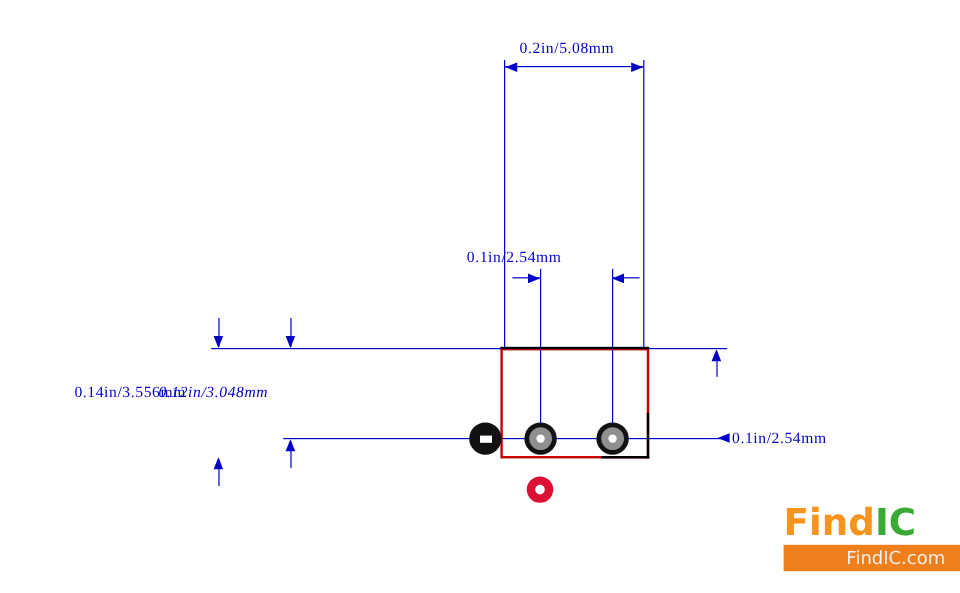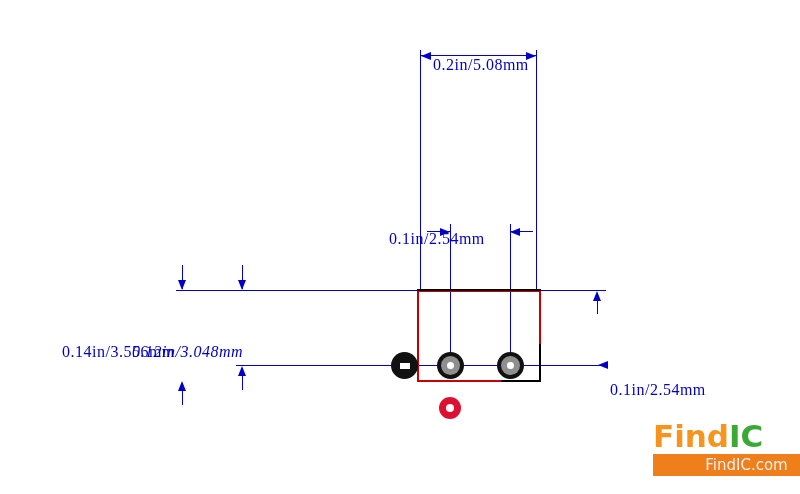--- a/index.html
+++ b/index.html
@@ -5,22 +5,22 @@
   :root{
     --dim_blue:#0000c8; --outline_red:#c80000; --pad_black:#111111;
     --pad_gray:#8f8f8f; --hole_red:#dc1032; --logo_orange:#f7941d;
     --logo_green:#3aaa35; --banner_bg:#ef7f1a; --banner_text:#f0eeee;
     --background:#ffffff;
   }
   html,body{margin:0;padding:0;}
   .stage{position:relative;width:800px;height:494px;background:var(--background);
          overflow:hidden;font-family:"Liberation Serif",serif;}
   .bl{position:absolute;background:var(--dim_blue);z-index:1;}
-  .dtext{position:absolute;color:var(--dim_blue);font-size:16px;letter-spacing:.5px;
-         white-space:nowrap;z-index:4;margin-top:24px;}
+  .dtext{position:absolute;color:var(--dim_blue);font-size:13px;letter-spacing:.5px;
+         white-space:nowrap;z-index:4;}
   .ar{position:absolute;width:0;height:0;z-index:2;}
   .ar-l{border-top:4px solid transparent;border-bottom:4px solid transparent;border-right:10px solid var(--dim_blue);}
   .ar-r{border-top:4px solid transparent;border-bottom:4px solid transparent;border-left:10px solid var(--dim_blue);}
   .ar-u{border-left:4px solid transparent;border-right:4px solid transparent;border-bottom:10px solid var(--dim_blue);}
   .ar-d{border-left:4px solid transparent;border-right:4px solid transparent;border-top:10px solid var(--dim_blue);}
   .blk{position:absolute;background:#000;z-index:2;}
   .outline{position:absolute;left:417px;top:290px;width:124px;height:92px;
            border:2px solid var(--outline_red);box-sizing:border-box;z-index:2;}
   .pad{position:absolute;border-radius:50%;display:flex;align-items:center;justify-content:center;z-index:3;}
   .logo{position:absolute;left:653px;top:419px;font-family:"DejaVu Sans",sans-serif;

